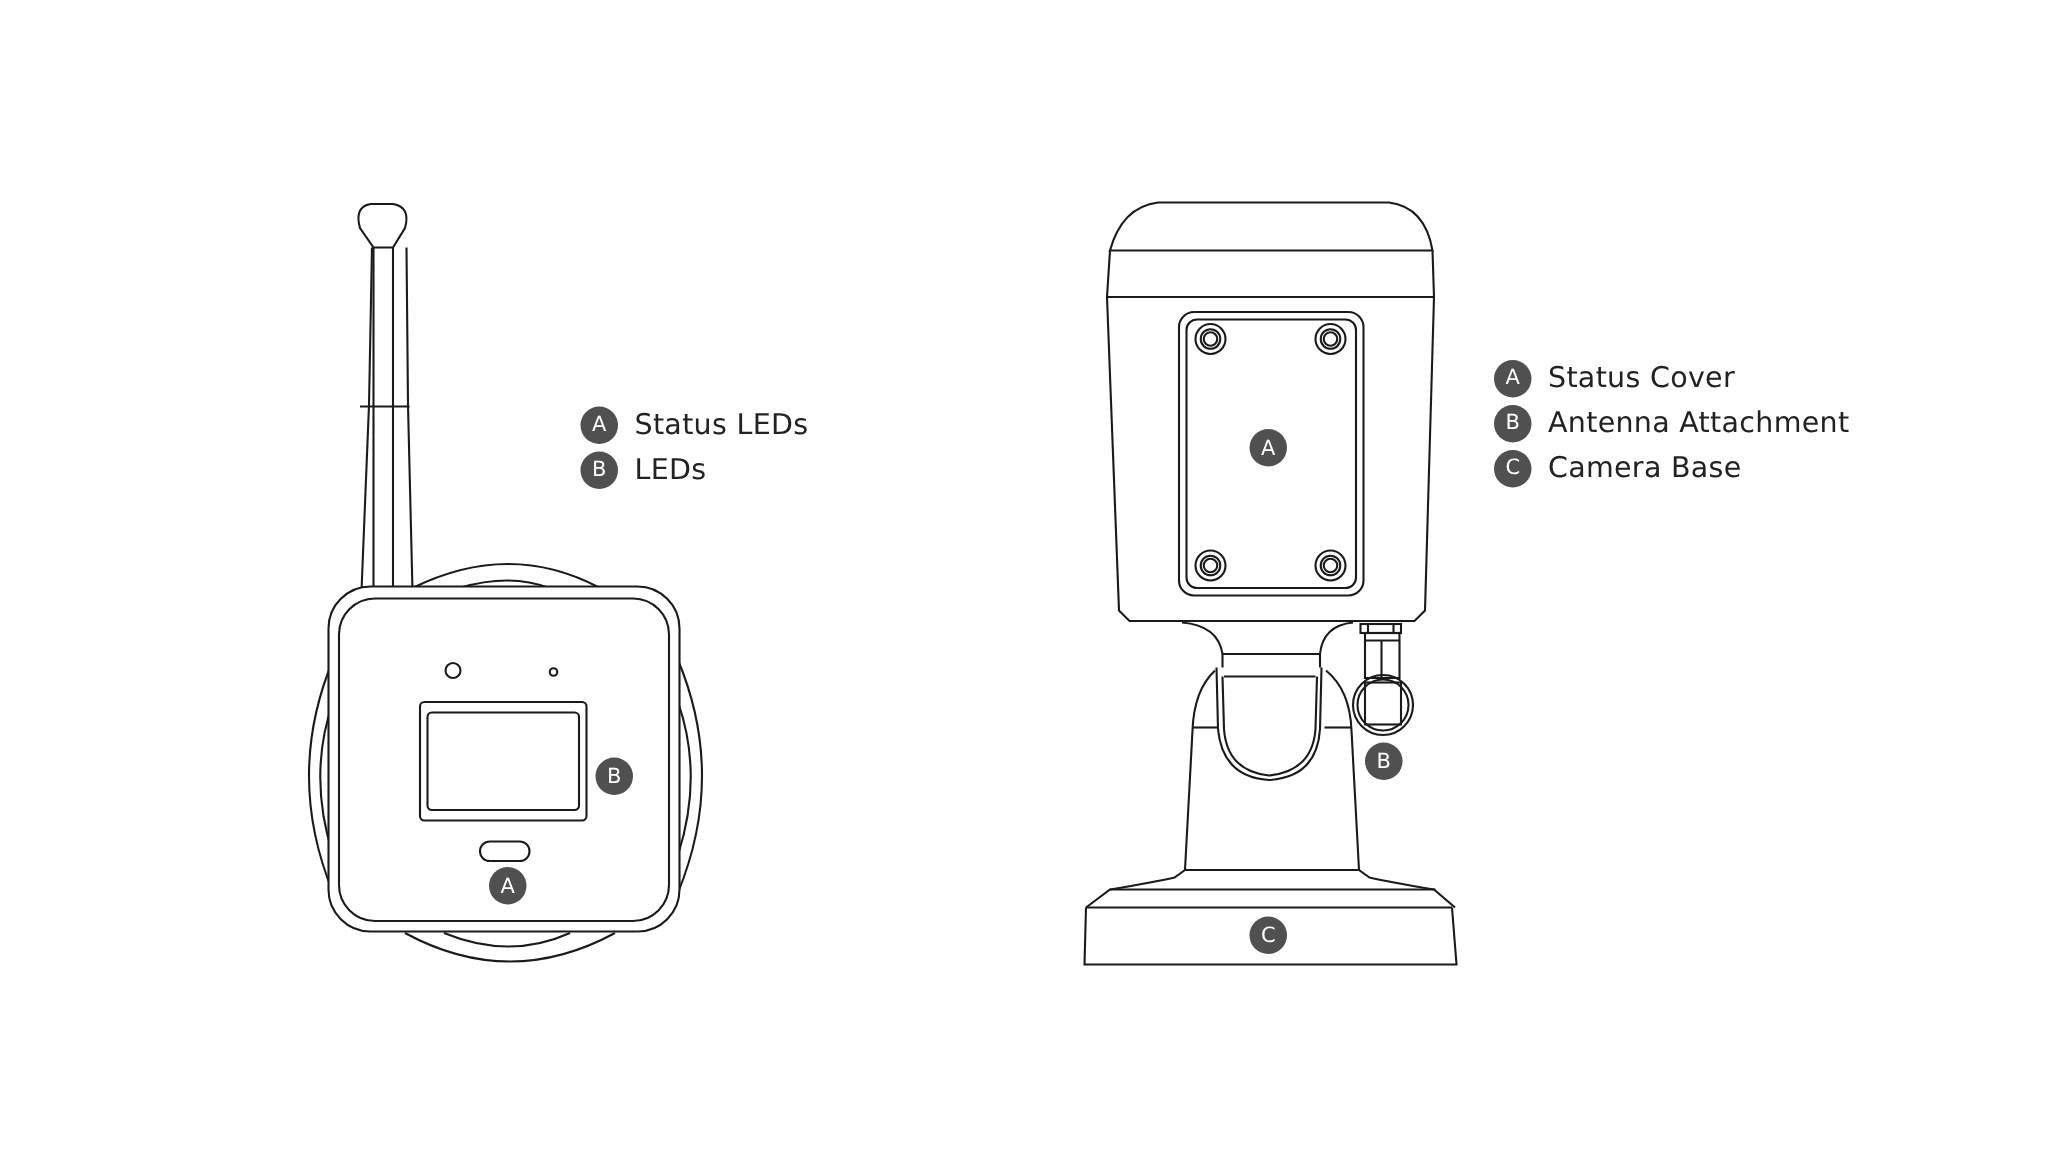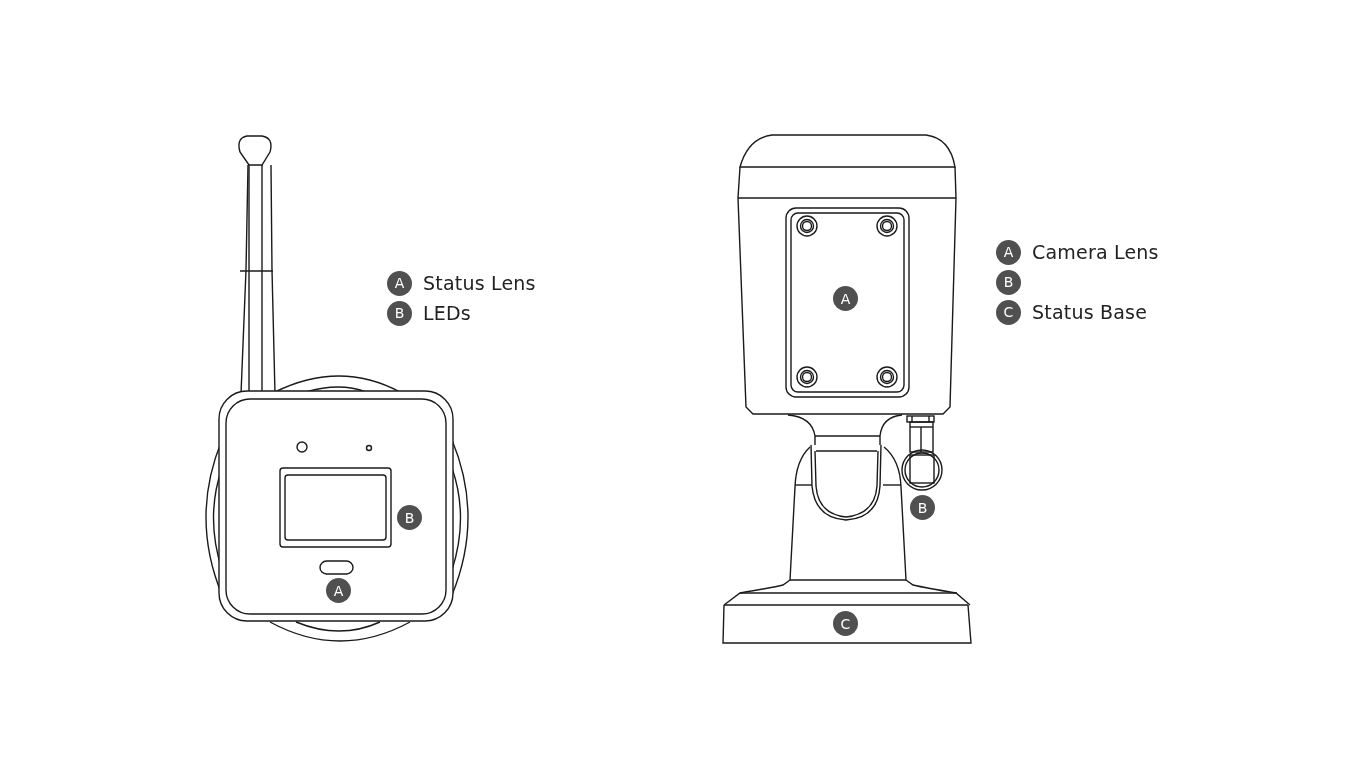--- a/index.html
+++ b/index.html
@@ -111,43 +111,44 @@
 <div class="callout" style="left:326px; top:578px;">
     <span>A</span>
   </div>
 <div class="callout" style="left:397px; top:505px;">
     <span>B</span>
   </div>
 
 <div class="legend" style="left:387px; top:268px;">
   <div class="legend-row">
     <span class="badge">A</span>
-    <span class="legend-text">Status Lens</span>
+    <span class="legend-text">Status LEDs</span>
   </div>
   <div class="legend-row">
     <span class="badge">B</span>
     <span class="legend-text">LEDs</span>
   </div>
 </div>
 
 <div class="callout" style="left:833px; top:286px;">
     <span>A</span>
   </div>
 <div class="callout" style="left:910px; top:495px;">
     <span>B</span>
   </div>
 <div class="callout" style="left:833px; top:611px;">
     <span>C</span>
   </div>
 
 <div class="legend" style="left:996px; top:237px;">
   <div class="legend-row">
     <span class="badge">A</span>
-    <span class="legend-text">Camera Lens</span>
+    <span class="legend-text">Status Cover</span>
   </div>
   <div class="legend-row">
     <span class="badge">B</span>
+    <span class="legend-text">Antenna Attachment</span>
   </div>
   <div class="legend-row">
     <span class="badge">C</span>
-    <span class="legend-text">Status Base</span>
+    <span class="legend-text">Camera Base</span>
   </div>
 </div>
 
 </body></html>

